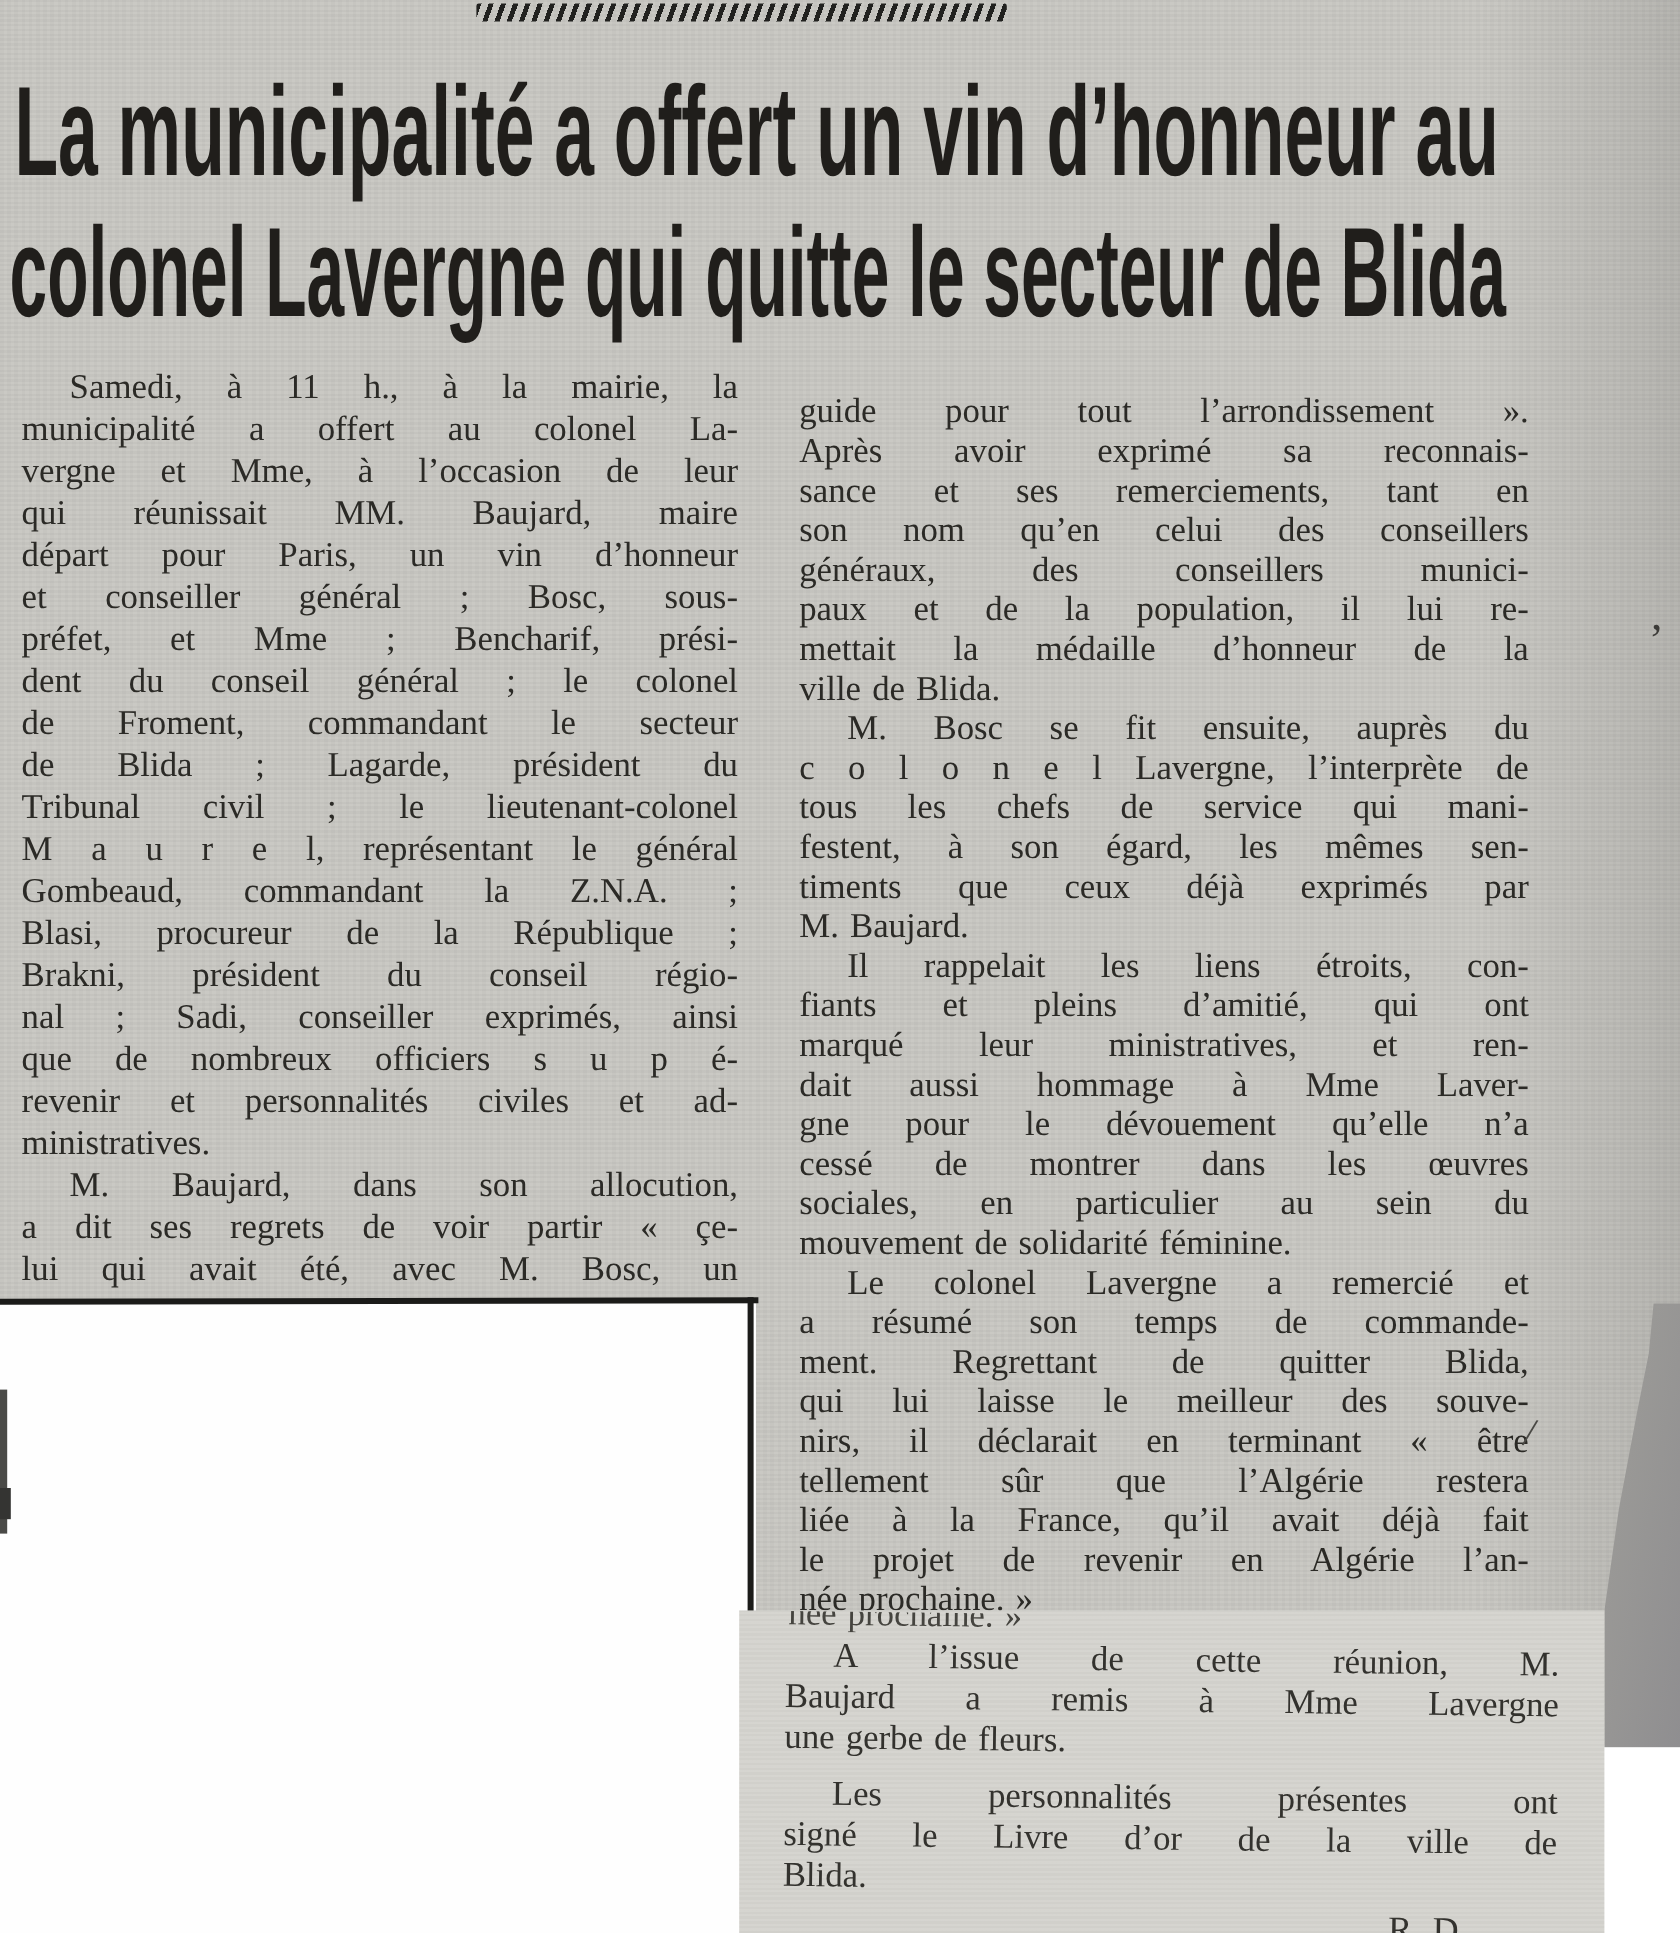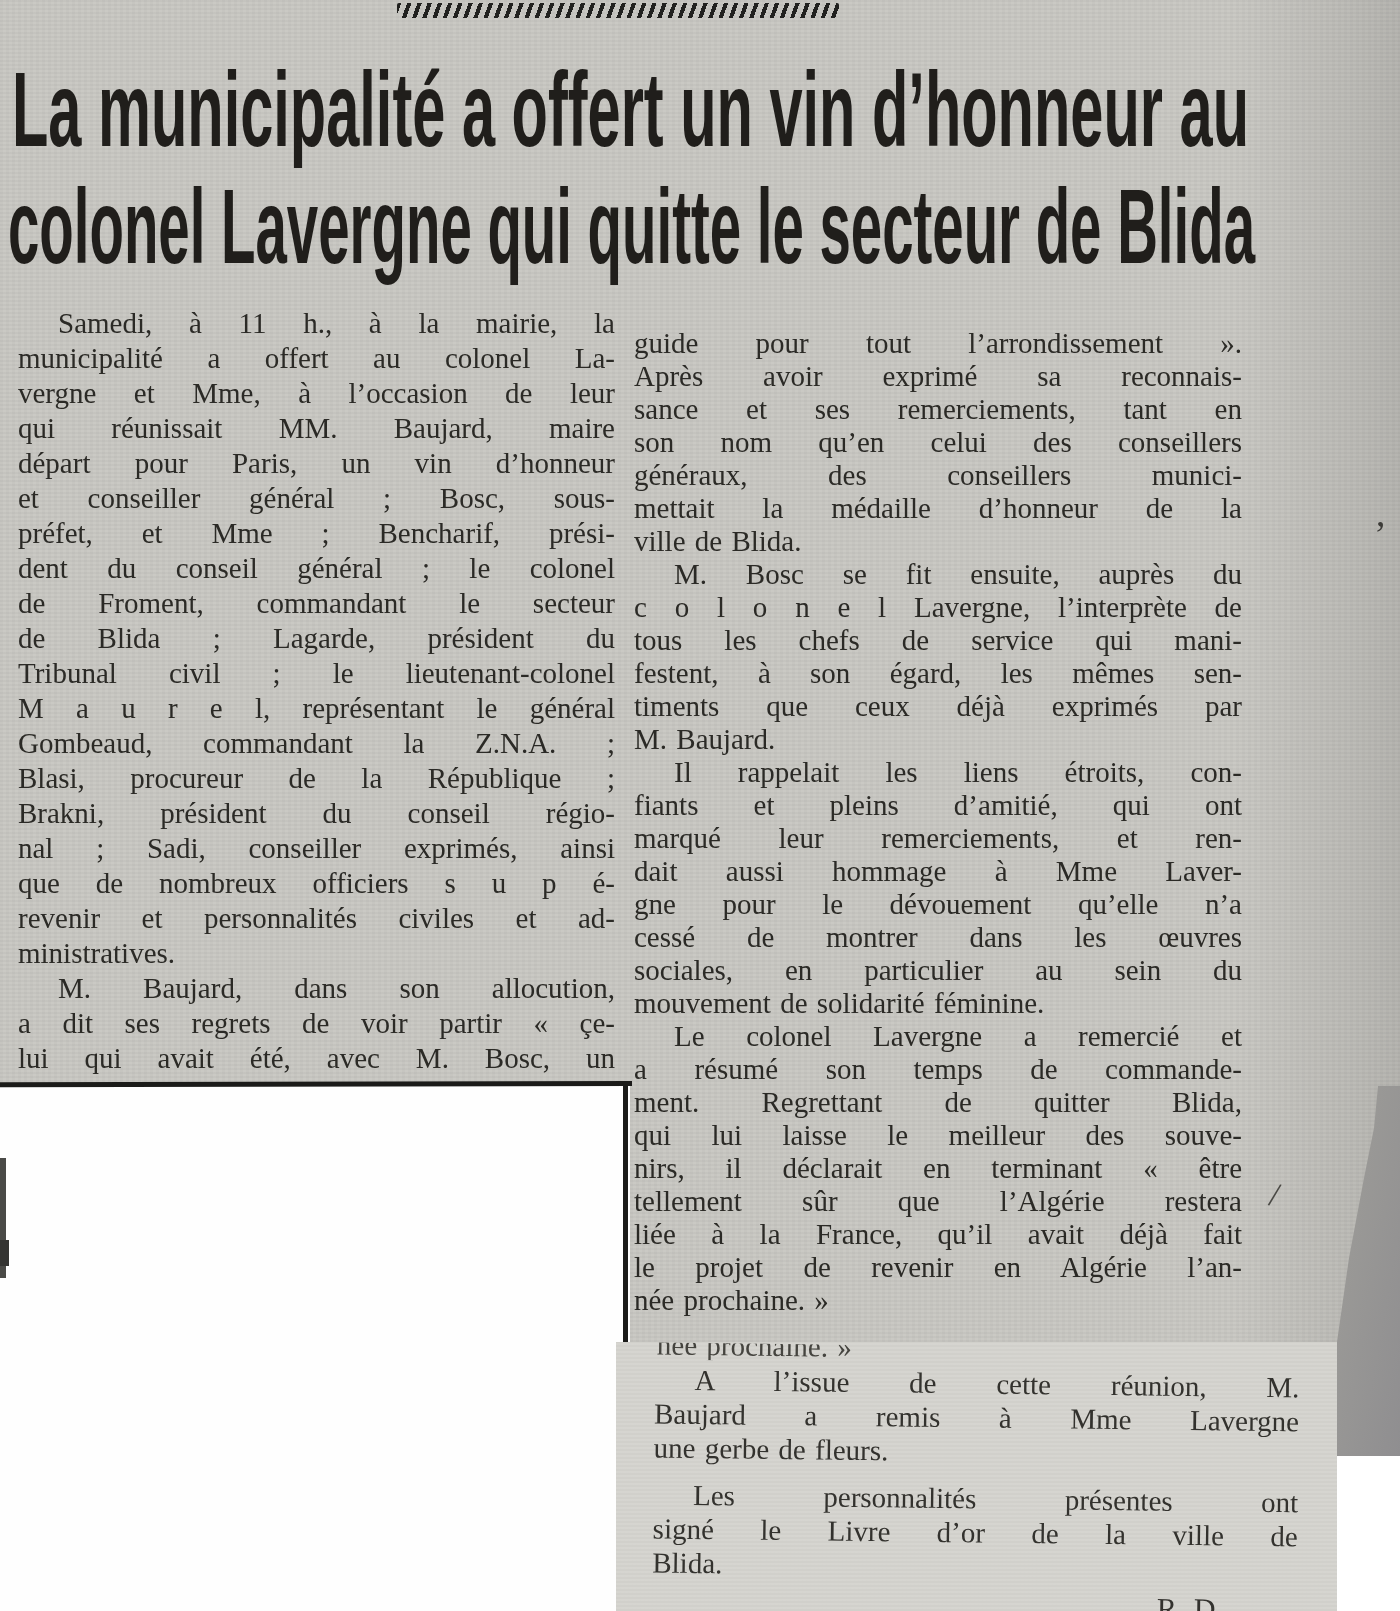--- a/index.html
+++ b/index.html
@@ -28,21 +28,21 @@
   
   .headline-svg{position:absolute;left:10px;top:0;z-index:2;}
   .headline-svg text{
     font-family:"Liberation Sans","DejaVu Sans",sans-serif;
     font-weight:bold;font-size:106px;fill:#201e1b;
     letter-spacing:0px;
   }
   
   .col{position:absolute;z-index:2;font-size:29px;word-spacing:2px;}
   .col-left{left:18px;top:306px;width:597px;line-height:35px;}
-  .col-right{left:634px;top:327px;width:608px;line-height:33px;}
+  .col-right{left:666px;top:327px;width:608px;line-height:33px;}
   .ln{white-space:nowrap;}
   .j{white-space:normal;text-align:justify;text-align-last:justify;}
   .last{white-space:normal;text-align:left;text-align-last:left;}
   .ind{text-indent:40px;}
   
   .white-patch{position:absolute;left:0;top:1086px;width:630px;height:525px;background:#fefefe;z-index:3;}
   .border-h{position:absolute;left:0;top:1081px;width:632px;height:5px;background:#1b1b19;z-index:4;transform:rotate(-0.12deg);transform-origin:right center;}
   .border-v{position:absolute;left:623px;top:1081px;width:5px;height:263px;background:#1b1b19;z-index:4;}
   .edge-a1{position:absolute;left:0;top:1158px;width:6px;height:120px;background:#4a4a47;z-index:5;}
   .edge-a2{position:absolute;left:0;top:1240px;width:9px;height:26px;background:#343432;z-index:5;}
@@ -112,31 +112,32 @@
       <div class="ln j">a dit ses regrets de voir partir « çe-</div>
       <div class="ln j">lui qui avait été, avec M. Bosc, un</div>
     </div>
 
     <div class="col col-right">
       <div class="ln j">guide pour tout l’arrondissement ».</div>
       <div class="ln j">Après avoir exprimé sa reconnais-</div>
       <div class="ln j">sance et ses remerciements, tant en</div>
       <div class="ln j">son nom qu’en celui des conseillers</div>
       <div class="ln j">généraux, des conseillers munici-</div>
+      <div class="ln j">paux et de la population, il lui re-</div>
       <div class="ln j">mettait la médaille d’honneur de la</div>
       <div class="ln last">ville de Blida.</div>
       <div class="ln j ind">M. Bosc se fit ensuite, auprès du</div>
       <div class="ln j">c o l o n e l Lavergne, l’interprète de</div>
       <div class="ln j">tous les chefs de service qui mani-</div>
       <div class="ln j">festent, à son égard, les mêmes sen-</div>
       <div class="ln j">timents que ceux déjà exprimés par</div>
       <div class="ln last">M. Baujard.</div>
       <div class="ln j ind">Il rappelait les liens étroits, con-</div>
       <div class="ln j">fiants et pleins d’amitié, qui ont</div>
-      <div class="ln j">marqué leur remerciements, et ren-</div>
+      <div class="ln j">marqué leur ministratives, et ren-</div>
       <div class="ln j">dait aussi hommage à Mme Laver-</div>
       <div class="ln j">gne pour le dévouement qu’elle n’a</div>
       <div class="ln j">cessé de montrer dans les œuvres</div>
       <div class="ln j">sociales, en particulier au sein du</div>
       <div class="ln last">mouvement de solidarité féminine.</div>
       <div class="ln j ind">Le colonel Lavergne a remercié et</div>
       <div class="ln j">a résumé son temps de commande-</div>
       <div class="ln j">ment. Regrettant de quitter Blida,</div>
       <div class="ln j">qui lui laisse le meilleur des souve-</div>
       <div class="ln j">nirs, il déclarait en terminant « être</div>

